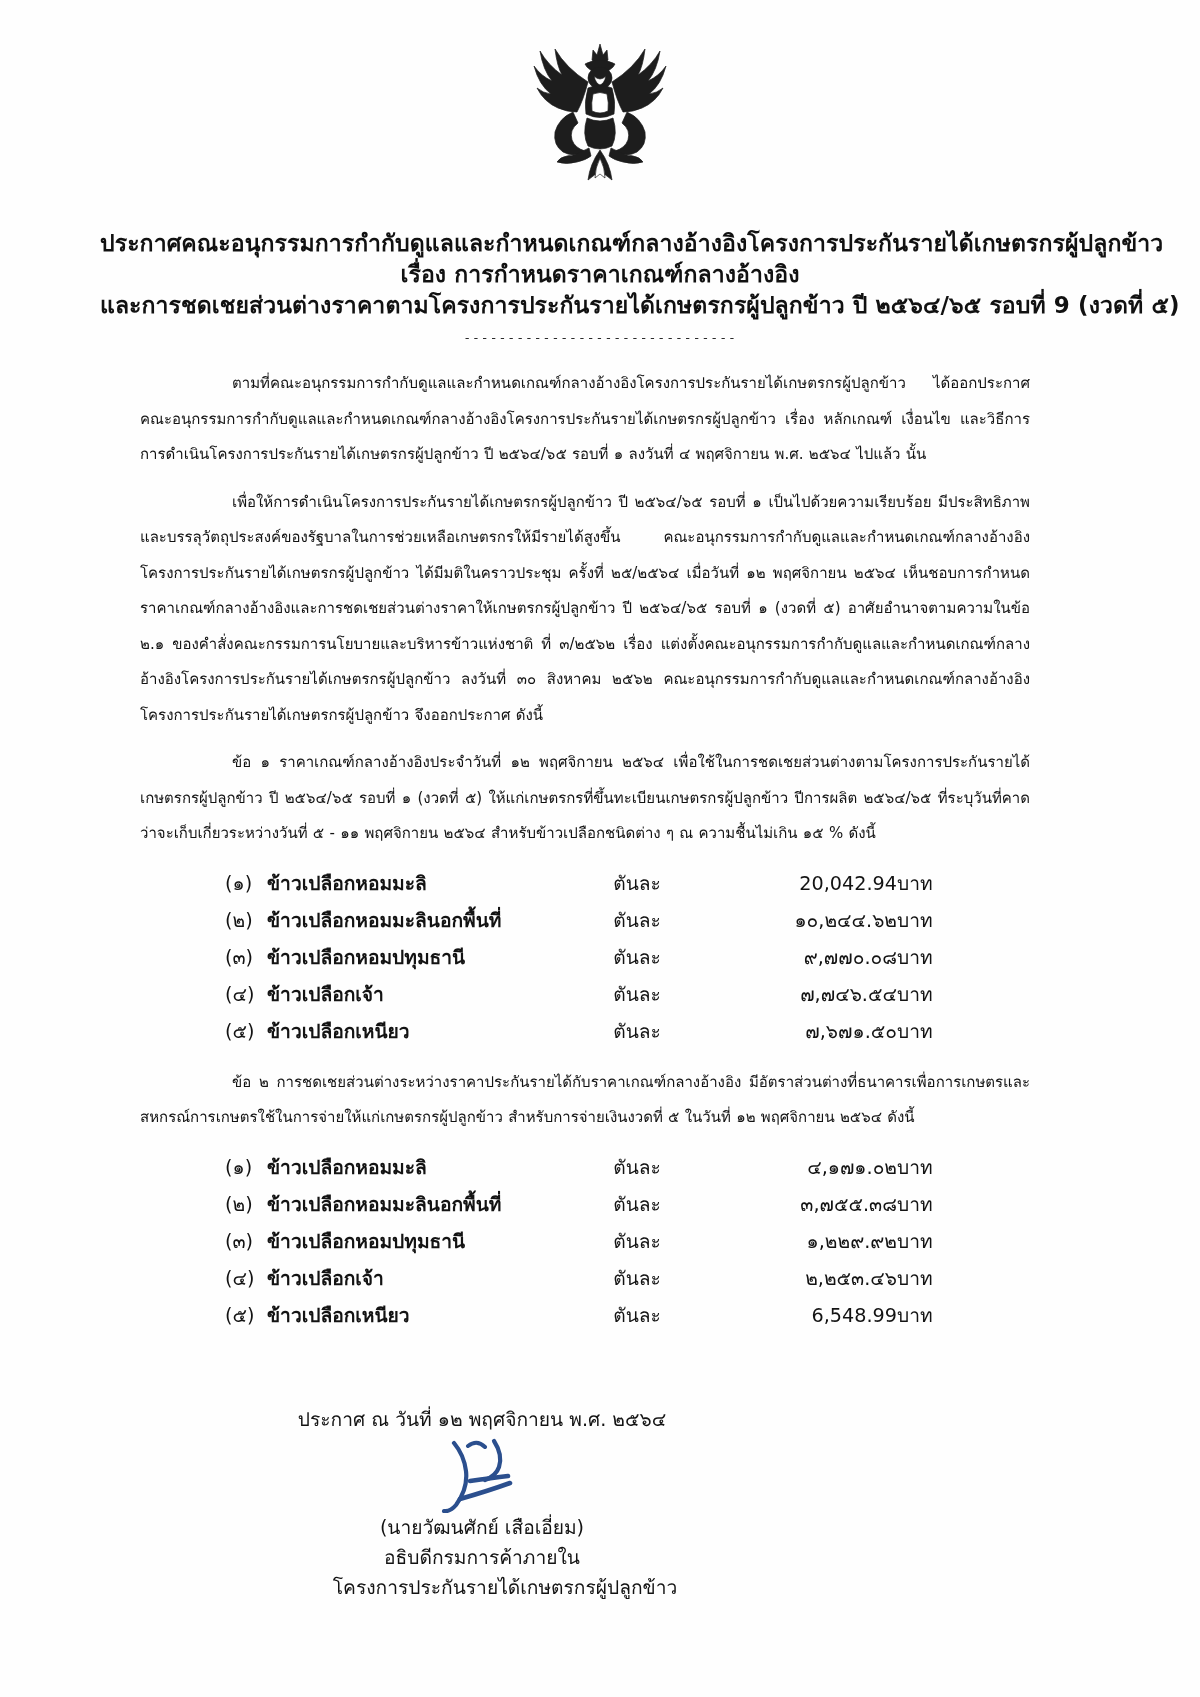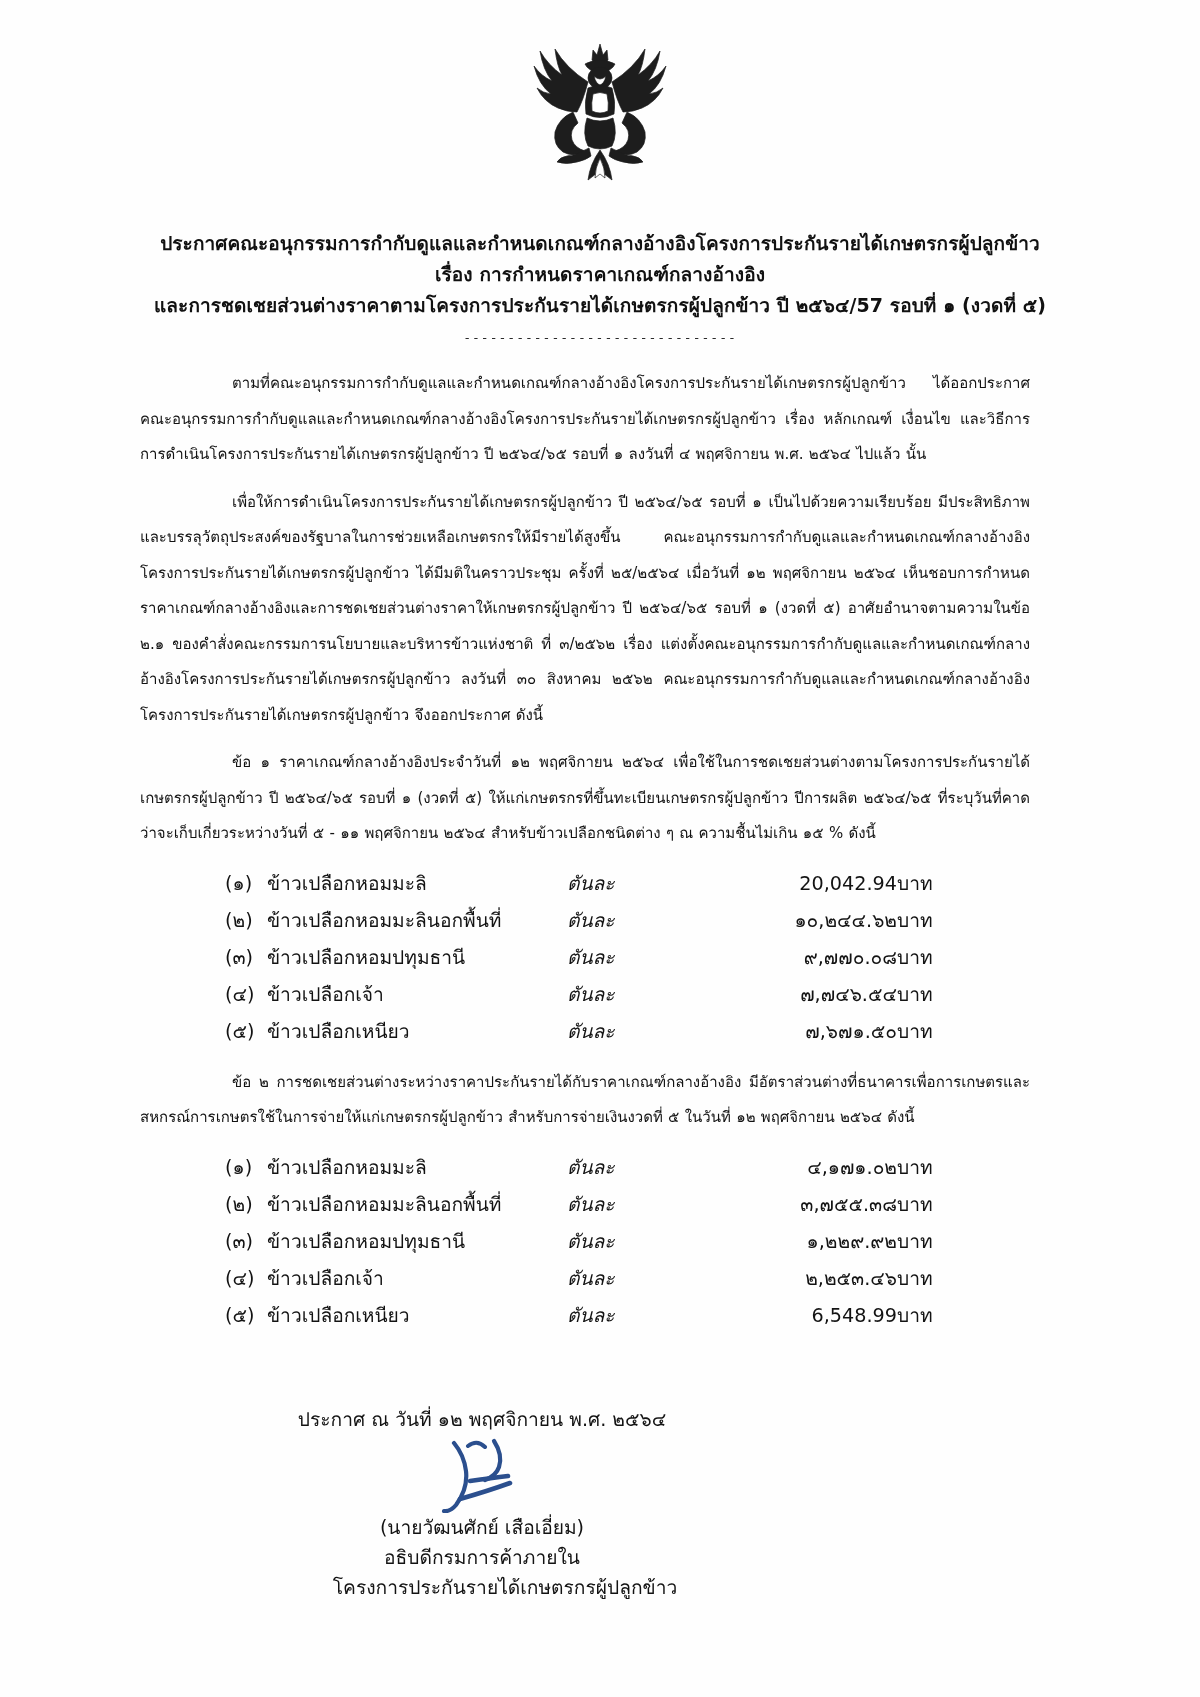--- a/index.html
+++ b/index.html
@@ -39,21 +39,21 @@
   
   .title-block {
     position: absolute;
     top: 228px;
     left: 100px;
     width: 1000px;
     text-align: center;
   }
   .title-line {
     font-family: "DejaVu Sans", "Liberation Sans", sans-serif;
-    font-size: 19px;
+    font-size: 23px;
     font-weight: 700;
     line-height: 31px;
     letter-spacing: 0.1px;
     color: #111;
     white-space: nowrap;
   }
   .rule-dashes {
     margin-top: 9px;
     font-family: "DejaVu Sans Mono", "Liberation Mono", monospace;
     font-size: 13px;
@@ -90,22 +90,22 @@
     font-size: 19.2px;
     color: #131313;
   }
   table.items td {
     padding: 5.5px 0;
     line-height: 26px;
     vertical-align: baseline;
     white-space: nowrap;
   }
   td.c-no    { width: 42px; text-align: left; padding-right: 6px; }
-  td.c-name  { width: 300px; text-align: left; }
-  td.c-unit  { width: 140px; text-align: left; font-style: italic; }
+  td.c-name  { width: 300px; text-align: left; font-weight: bold; }
+  td.c-unit  { width: 140px; text-align: center; }
   td.c-value { width: 190px; text-align: right; padding-right: 10px; }
   td.c-baht  { width: 70px;  text-align: left; padding-left: 52px; }
 
   
   .sig-block {
     position: absolute;
     top: 1405px;
     left: 0;
     width: 964px;
     text-align: center;
@@ -162,21 +162,21 @@
           <path d="M75 112 q-10 14 -12 30 q7 -6 12 -8 q5 2 12 8 q-2 -16 -12 -30 Z"></path>
           <path d="M75 120 q-5 10 -5 20 q5 -4 5 -4 q0 0 5 4 q0 -10 -5 -20 Z" fill="#fff"></path>
         </g>
       </svg>
     </div>
   </div>
 
   <div class="title-block">
     <div class="title-line">ประกาศคณะอนุกรรมการกำกับดูแลและกำหนดเกณฑ์กลางอ้างอิงโครงการประกันรายได้เกษตรกรผู้ปลูกข้าว</div>
     <div class="title-line">เรื่อง การกำหนดราคาเกณฑ์กลางอ้างอิง</div>
-    <div class="title-line">และการชดเชยส่วนต่างราคาตามโครงการประกันรายได้เกษตรกรผู้ปลูกข้าว ปี ๒๕๖๔/57 รอบที่ ๑ (งวดที่ ๕)</div>
+    <div class="title-line">และการชดเชยส่วนต่างราคาตามโครงการประกันรายได้เกษตรกรผู้ปลูกข้าว ปี ๒๕๖๔/๖๕ รอบที่ 9 (งวดที่ ๕)</div>
     <div class="rule-dashes">-------------------------------</div>
   </div>
 
   <div class="body-area">
 
     <p class="para">ตามที่คณะอนุกรรมการกำกับดูแลและกำหนดเกณฑ์กลางอ้างอิงโครงการประกันรายได้เกษตรกรผู้ปลูกข้าว ได้ออกประกาศคณะอนุกรรมการกำกับดูแลและกำหนดเกณฑ์กลางอ้างอิงโครงการประกันรายได้เกษตรกรผู้ปลูกข้าว เรื่อง หลักเกณฑ์ เงื่อนไข และวิธีการ การดำเนินโครงการประกันรายได้เกษตรกรผู้ปลูกข้าว ปี ๒๕๖๔/๖๕ รอบที่ ๑ ลงวันที่ ๔ พฤศจิกายน พ.ศ. ๒๕๖๔ ไปแล้ว นั้น</p>
 
     <p class="para">เพื่อให้การดำเนินโครงการประกันรายได้เกษตรกรผู้ปลูกข้าว ปี ๒๕๖๔/๖๕ รอบที่ ๑ เป็นไปด้วยความเรียบร้อย มีประสิทธิภาพ และบรรลุวัตถุประสงค์ของรัฐบาลในการช่วยเหลือเกษตรกรให้มีรายได้สูงขึ้น คณะอนุกรรมการกำกับดูแลและกำหนดเกณฑ์กลางอ้างอิงโครงการประกันรายได้เกษตรกรผู้ปลูกข้าว ได้มีมติในคราวประชุม ครั้งที่ ๒๕/๒๕๖๔ เมื่อวันที่ ๑๒ พฤศจิกายน ๒๕๖๔ เห็นชอบการกำหนดราคาเกณฑ์กลางอ้างอิงและการชดเชยส่วนต่างราคาให้เกษตรกรผู้ปลูกข้าว ปี ๒๕๖๔/๖๕ รอบที่ ๑ (งวดที่ ๕) อาศัยอำนาจตามความในข้อ ๒.๑ ของคำสั่งคณะกรรมการนโยบายและบริหารข้าวแห่งชาติ ที่ ๓/๒๕๖๒ เรื่อง แต่งตั้งคณะอนุกรรมการกำกับดูแลและกำหนดเกณฑ์กลางอ้างอิงโครงการประกันรายได้เกษตรกรผู้ปลูกข้าว ลงวันที่ ๓๐ สิงหาคม ๒๕๖๒ คณะอนุกรรมการกำกับดูแลและกำหนดเกณฑ์กลางอ้างอิงโครงการประกันรายได้เกษตรกรผู้ปลูกข้าว จึงออกประกาศ ดังนี้</p>
 
     <p class="para tight">ข้อ ๑ ราคาเกณฑ์กลางอ้างอิงประจำวันที่ ๑๒ พฤศจิกายน ๒๕๖๔ เพื่อใช้ในการชดเชยส่วนต่างตามโครงการประกันรายได้เกษตรกรผู้ปลูกข้าว ปี ๒๕๖๔/๖๕ รอบที่ ๑ (งวดที่ ๕) ให้แก่เกษตรกรที่ขึ้นทะเบียนเกษตรกรผู้ปลูกข้าว ปีการผลิต ๒๕๖๔/๖๕ ที่ระบุวันที่คาดว่าจะเก็บเกี่ยวระหว่างวันที่ ๕ - ๑๑ พฤศจิกายน ๒๕๖๔ สำหรับข้าวเปลือกชนิดต่าง ๆ ณ ความชื้นไม่เกิน ๑๕ % ดังนี้</p>

